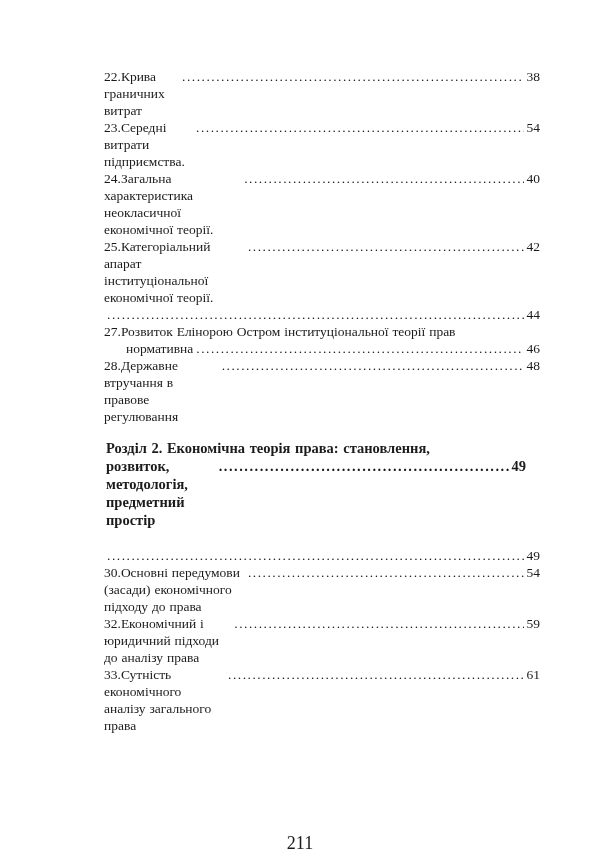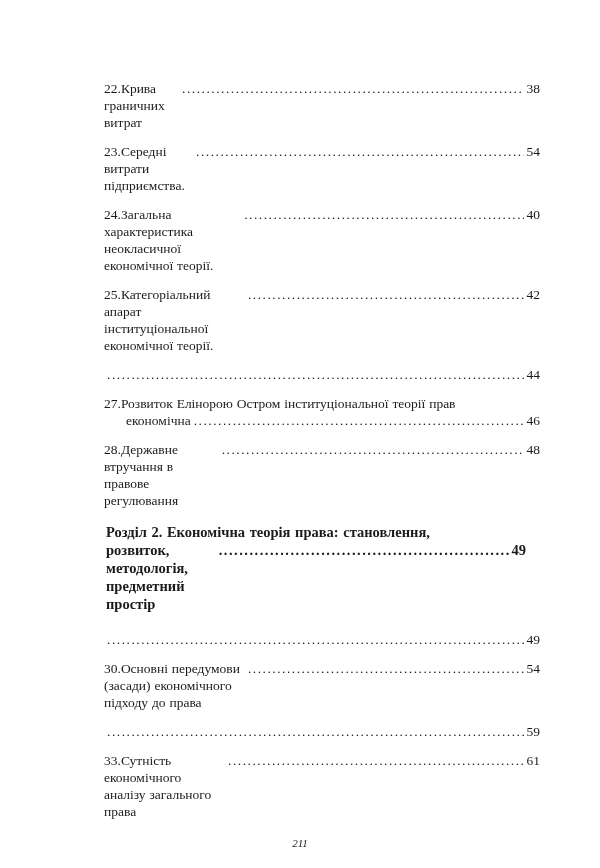--- a/index.html
+++ b/index.html
@@ -9,21 +9,21 @@
     width: 600px;
     height: 868px;
     background: #ffffff;
     color: #1b1b1b;
     font-family: "Liberation Serif", serif;
     font-size: 13.5px;
     line-height: 17px;
     padding: 68px 60px 0 104px;
     overflow: hidden;
   }
-  .toc-entry { text-align: left; word-spacing: 0.5px; margin-top: 12px; }
+  .toc-entry { text-align: left; word-spacing: 0.5px; }
   .toc-entry .line { display: block; }
   .line.cont { padding-left: 22px; }
   .line.last { display: flex; align-items: baseline; }
   .line.last .txt { flex: 0 1 auto; }
   .leader {
     flex: 1 1 auto;
     overflow: hidden;
     white-space: nowrap;
     margin: 0 3px 0 3px;
     min-width: 6px;
@@ -40,23 +40,22 @@
     margin: 14px 14px 18px 2px;
     word-spacing: 1px;
   }
   .toc-heading .line.cont { padding-left: 0; }
   .page-footer {
     position: absolute;
     left: 0;
     right: 0;
     bottom: 16px;
     text-align: center;
-    font-size: 11px;
+    font-size: 18px;
     color: #1b1b1b;
-    font-style: italic;
   }
 </style>
 </head>
 <body>
 
 <div class="page">
   <main id="toc-list">
       <div class="toc-entry">
         <div class="line last">
           <span class="txt">22.Крива граничних витрат</span>
@@ -87,21 +86,21 @@
       </div>
       <div class="toc-entry">
         <div class="line last">
           <span class="leader"></span>
           <span class="pageno">44</span>
         </div>
       </div>
       <div class="toc-entry">
         <div class="line">27.Розвиток Елінорою Остром інституціональної теорії прав</div>
         <div class="line cont last">
-          <span class="txt">економічна</span>
+          <span class="txt">нормативна</span>
           <span class="leader"></span>
           <span class="pageno">46</span>
         </div>
       </div>
       <div class="toc-entry">
         <div class="line last">
           <span class="txt">28.Державне втручання в правове регулювання</span>
           <span class="leader"></span>
           <span class="pageno">48</span>
         </div>
@@ -122,20 +121,21 @@
       </div>
       <div class="toc-entry">
         <div class="line last">
           <span class="txt">30.Основні передумови (засади) економічного підходу до права</span>
           <span class="leader"></span>
           <span class="pageno">54</span>
         </div>
       </div>
       <div class="toc-entry">
         <div class="line last">
+          <span class="txt">32.Економічний і юридичний підходи до аналізу права</span>
           <span class="leader"></span>
           <span class="pageno">59</span>
         </div>
       </div>
       <div class="toc-entry">
         <div class="line last">
           <span class="txt">33.Сутність економічного аналізу загального права</span>
           <span class="leader"></span>
           <span class="pageno">61</span>
         </div>

